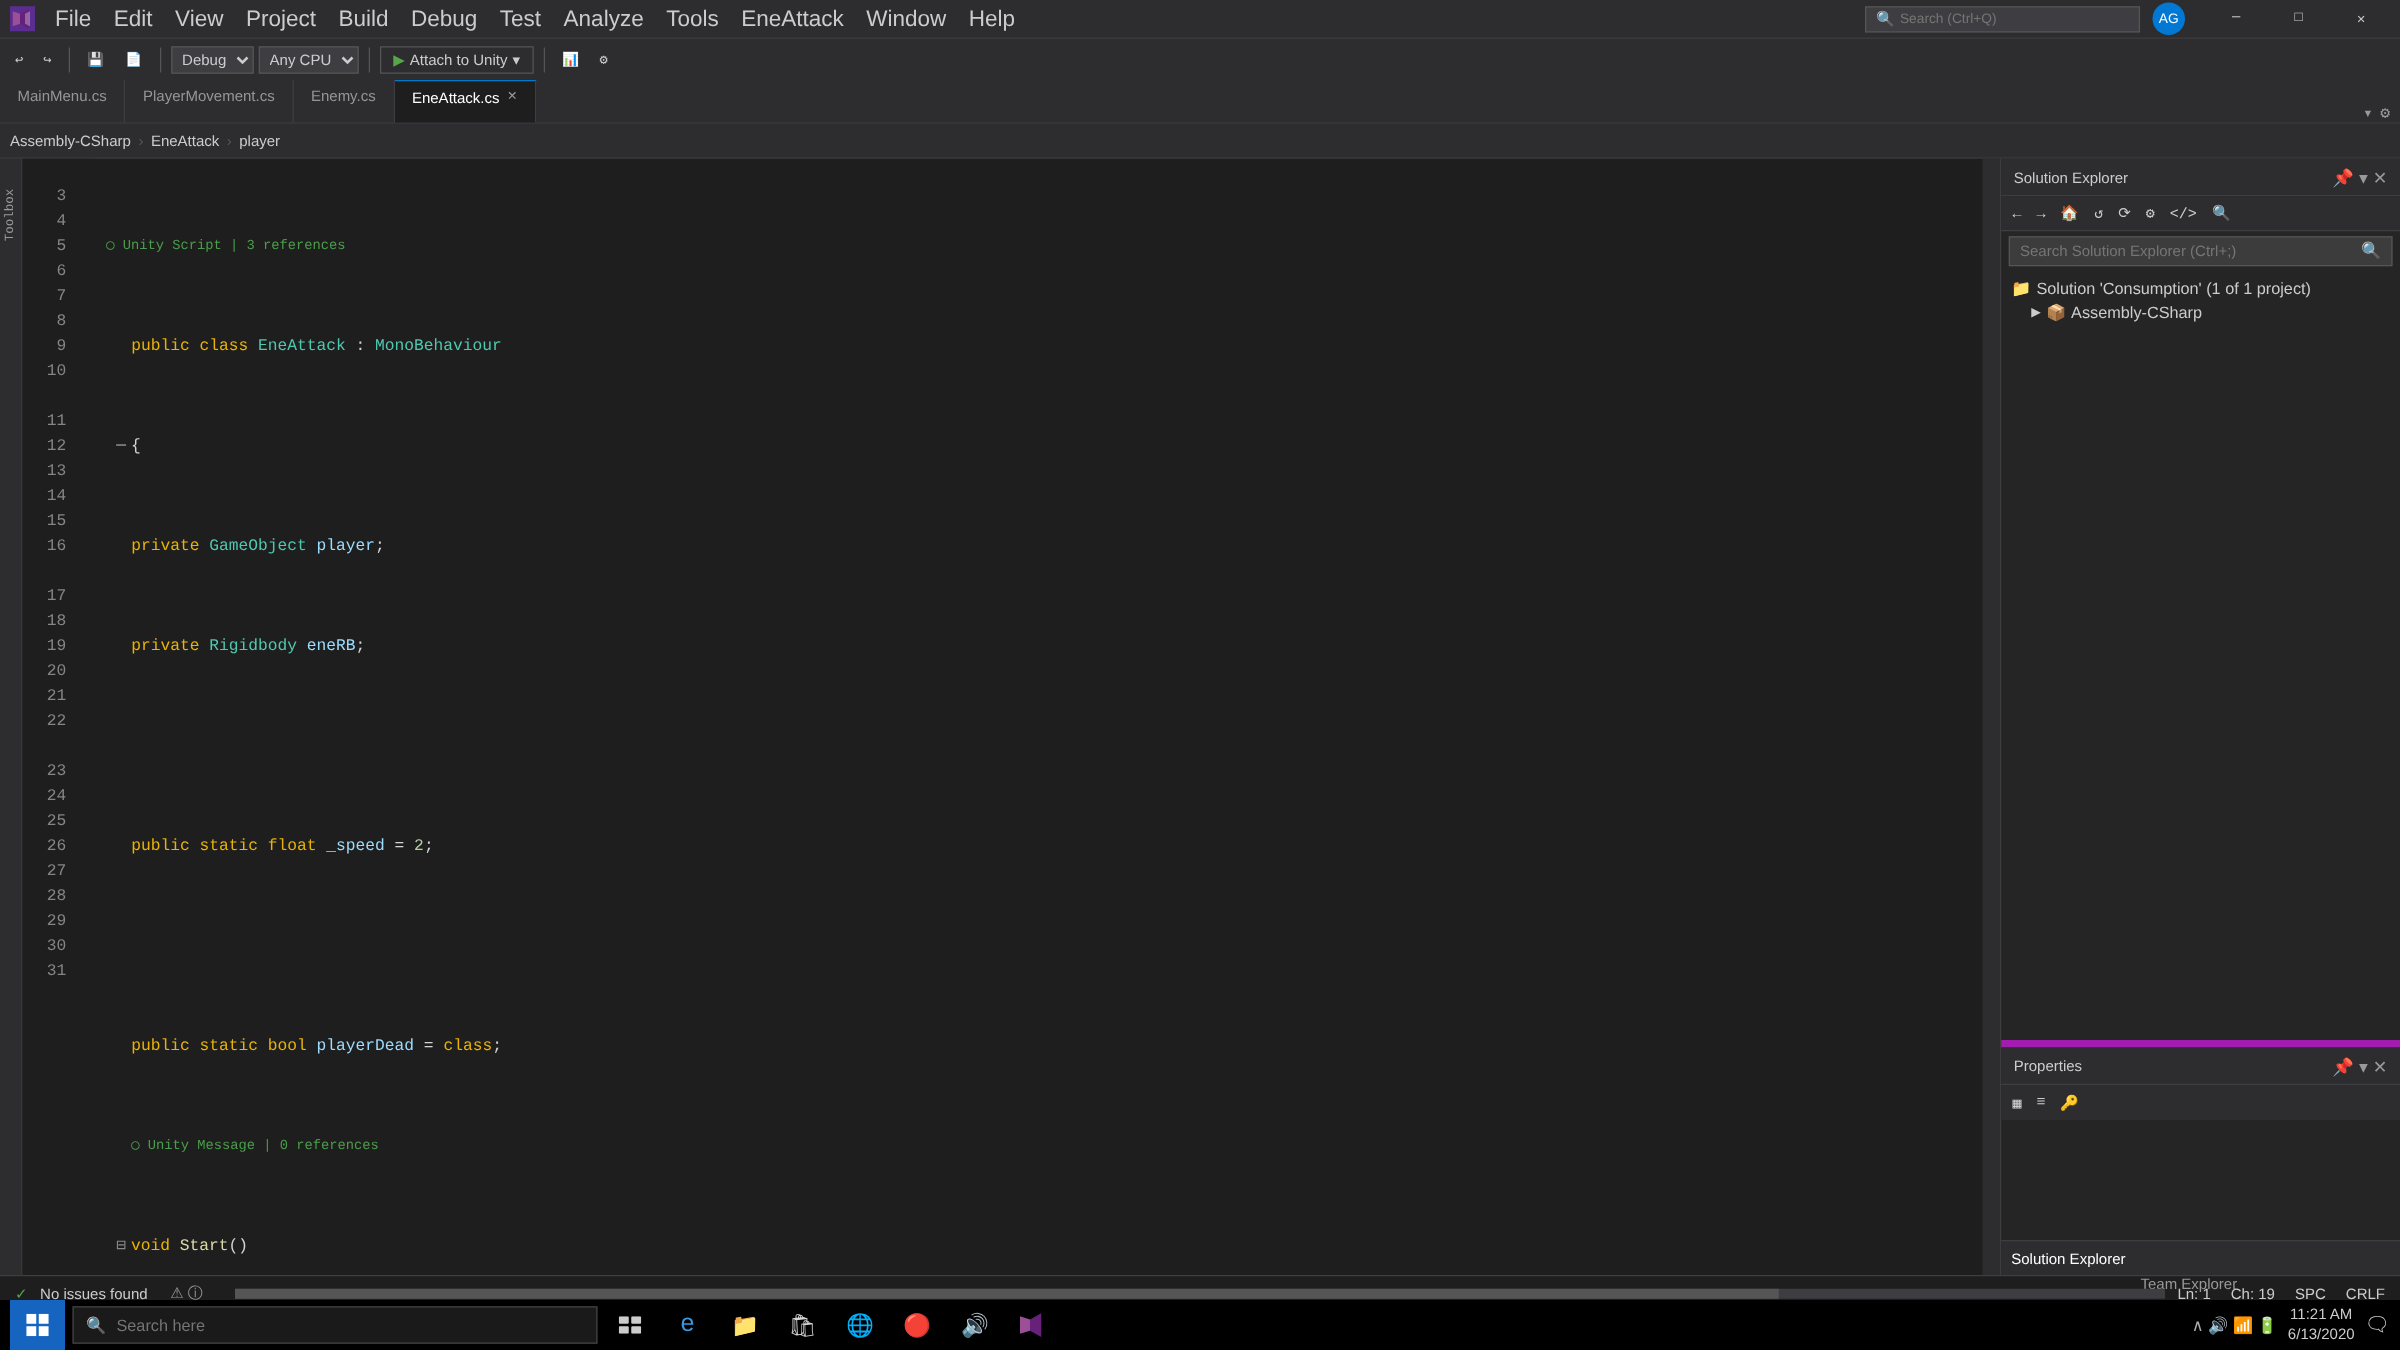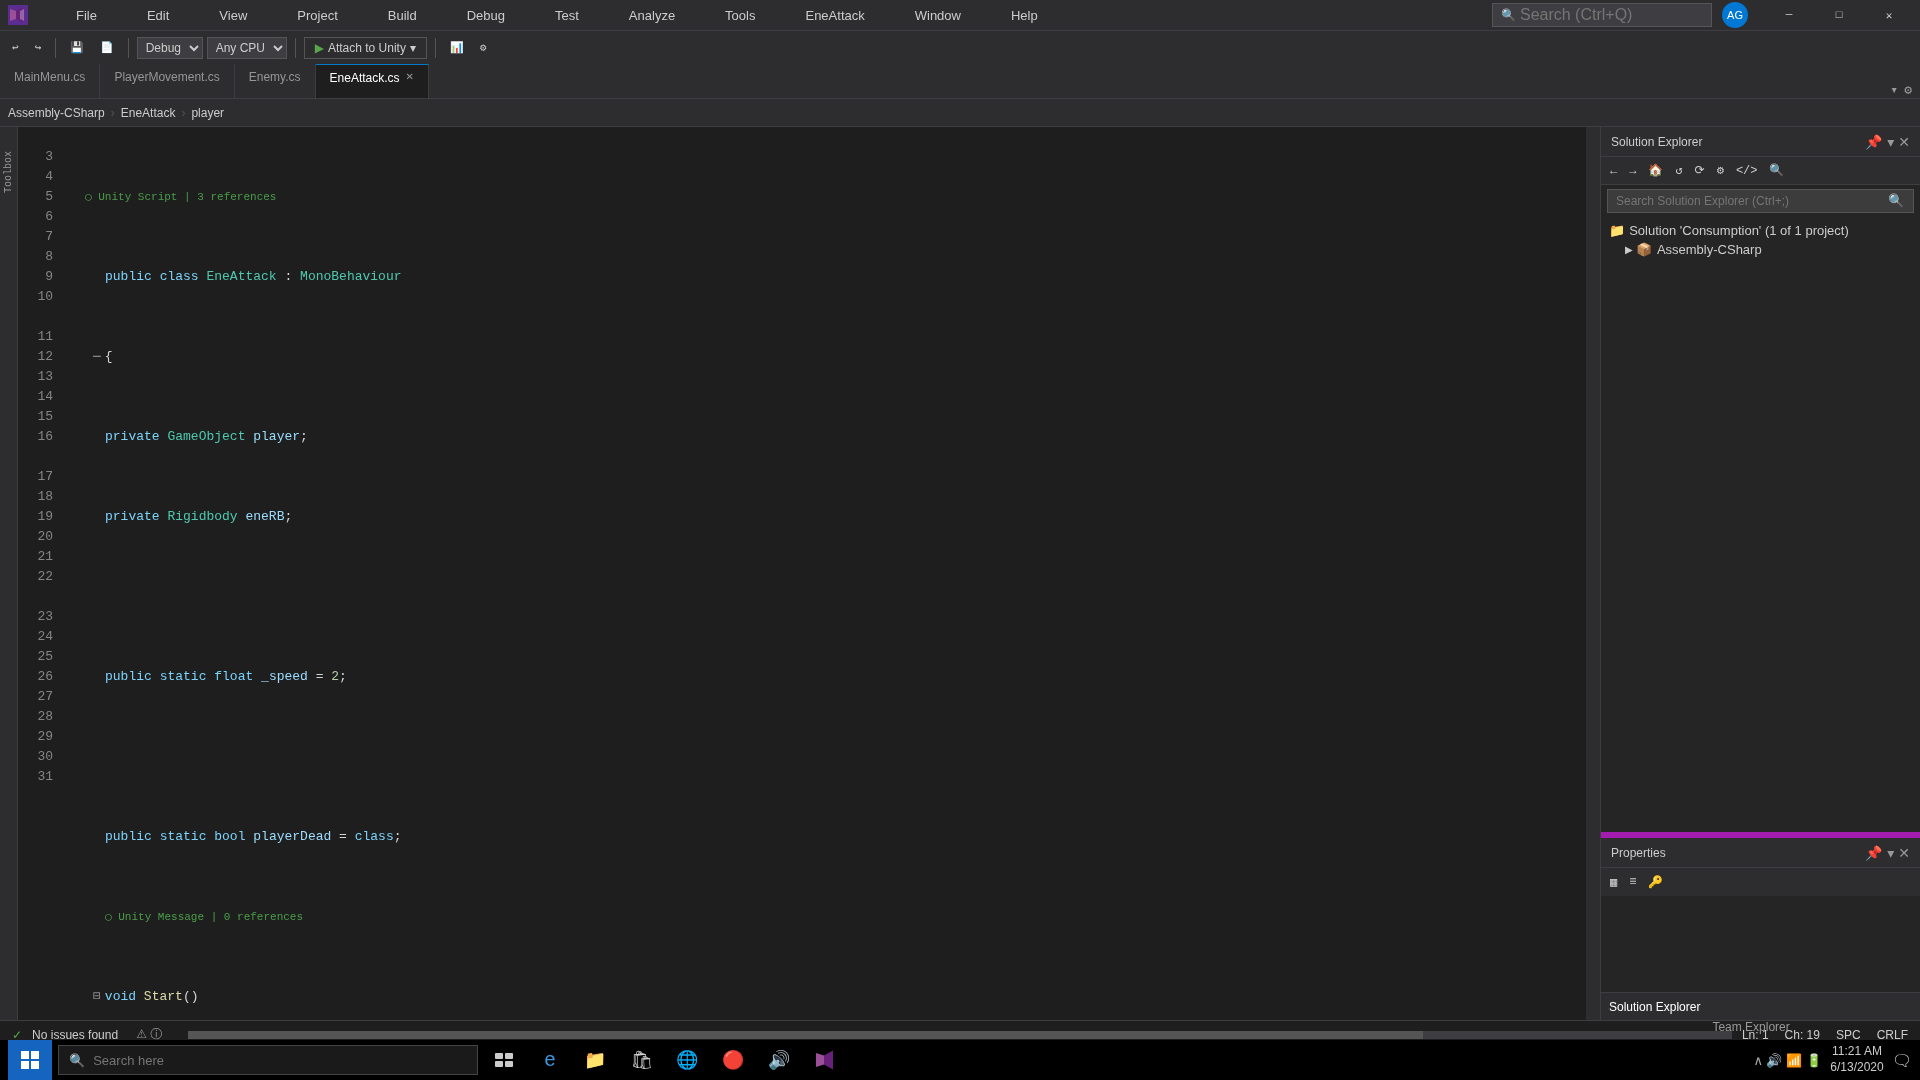--- a/index.html
+++ b/index.html
@@ -16,37 +16,36 @@
     }
     .menu-logo {
       width: 20px; height: 20px; margin-right: 6px;
       background: #5c2d91;
       display: flex; align-items: center; justify-content: center;
       font-size: 11px; color: white; font-weight: bold;
     }
     .menu-item {
       padding: 4px 8px;
       color: #ccc;
-      font-size: 13px;
+      font-size: 18px;
       cursor: pointer;
       font-family: 'Segoe UI', sans-serif;
-      margin-left: 32px;
     }
     .menu-search {
       margin-left: auto;
       display: flex; align-items: center;
       background: #3e3e42;
       border: 1px solid #555;
       padding: 2px 8px;
       width: 220px;
       color: #ccc;
       font-size: 12px;
     }
     .menu-search input {
-      background: transparent; border: none; outline: none; color: #ccc; font-size: 16px; width: 180px;
+      background: transparent; border: none; outline: none; color: #ccc; font-size: 11px; width: 180px;
     }
     .window-controls {
       display: flex; align-items: center; margin-left: 16px; gap: 4px;
     }
     .win-btn {
       width: 46px; height: 30px; display: flex; align-items: center; justify-content: center;
       color: #ccc; font-size: 11px; cursor: pointer;
     }
     .user-avatar {
       width: 26px; height: 26px; border-radius: 50%; background: #0078d4;
@@ -171,21 +170,21 @@
       font-size: 13px;
       line-height: 20px;
       white-space: pre;
       color: #d4d4d4;
       overflow: hidden;
     }
     .code-line { height: 20px; display: flex; align-items: flex-end; }
     .line-num { height: 20px; display: flex; align-items: center; justify-content: flex-end; padding-right: 10px; color: #858585; }
 
     
-    .kw { color: #7dd3fc; }
+    .kw { color: #eab308; }
     .type { color: #4ec9b0; }
     .num { color: #b5cea8; }
     .method { color: #dcdcaa; }
     .var { color: #9cdcfe; }
 
     
     .scrollbar-v {
       width: 14px;
       background: #2d2d30;
     }

